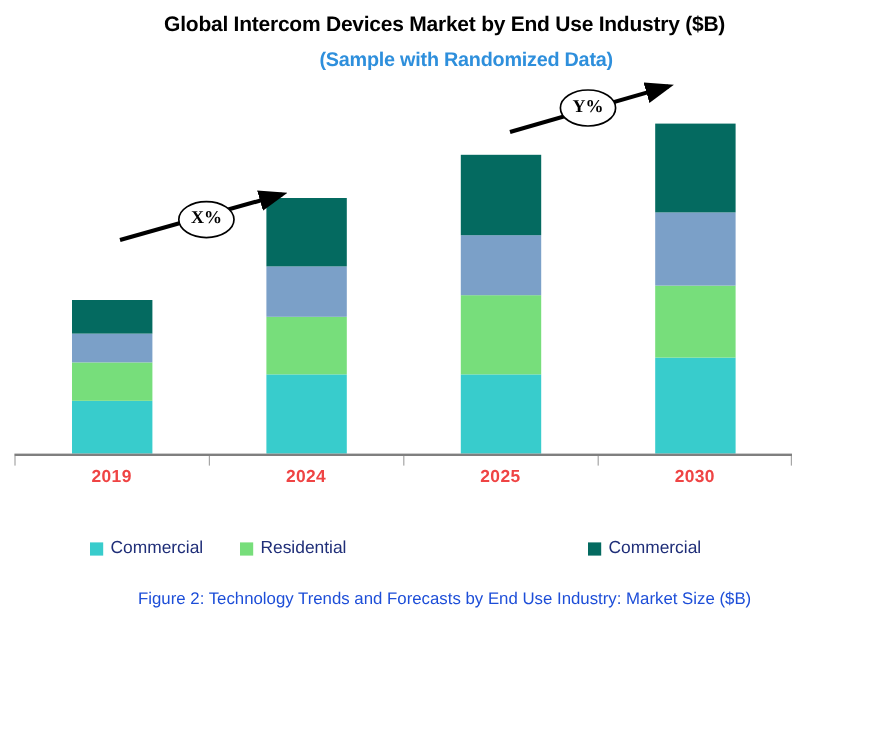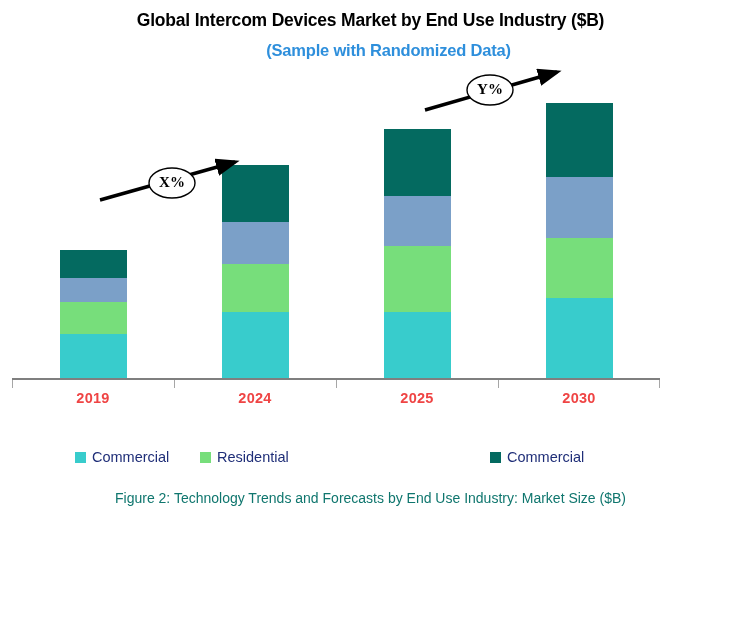--- a/index.html
+++ b/index.html
@@ -148,21 +148,21 @@
   }
 
   
   .caption {
     position: absolute;
     left: 0;
     top: 490px;
     width: 741px;
     text-align: center;
     font-size: 14px;
-    color: #0f766e;
+    color: #1d4ed8;
     white-space: nowrap;
   }
 </style>
 </head>
 <body>
 
 <div id="figure-root">
 
   <div class="title-block">
     <div class="chart-title">Global Intercom Devices Market by End Use Industry ($B)</div>

